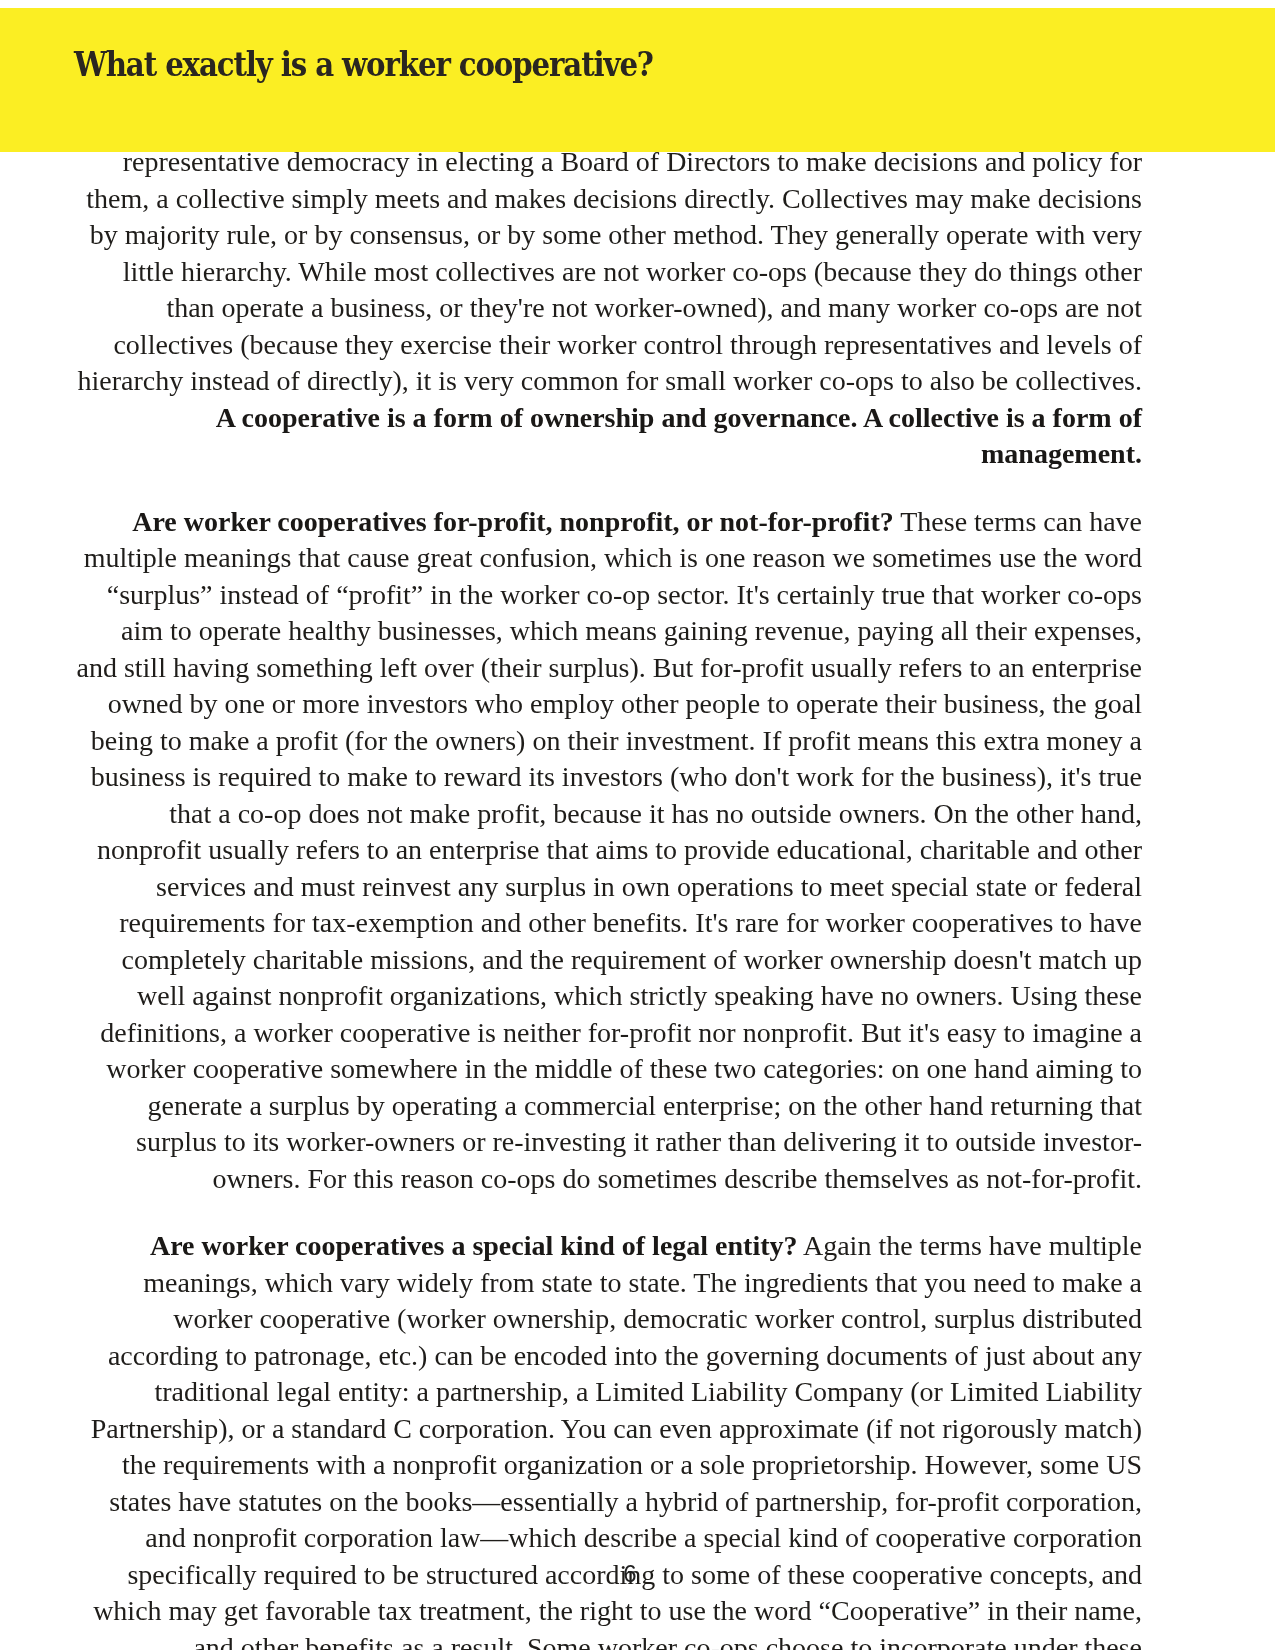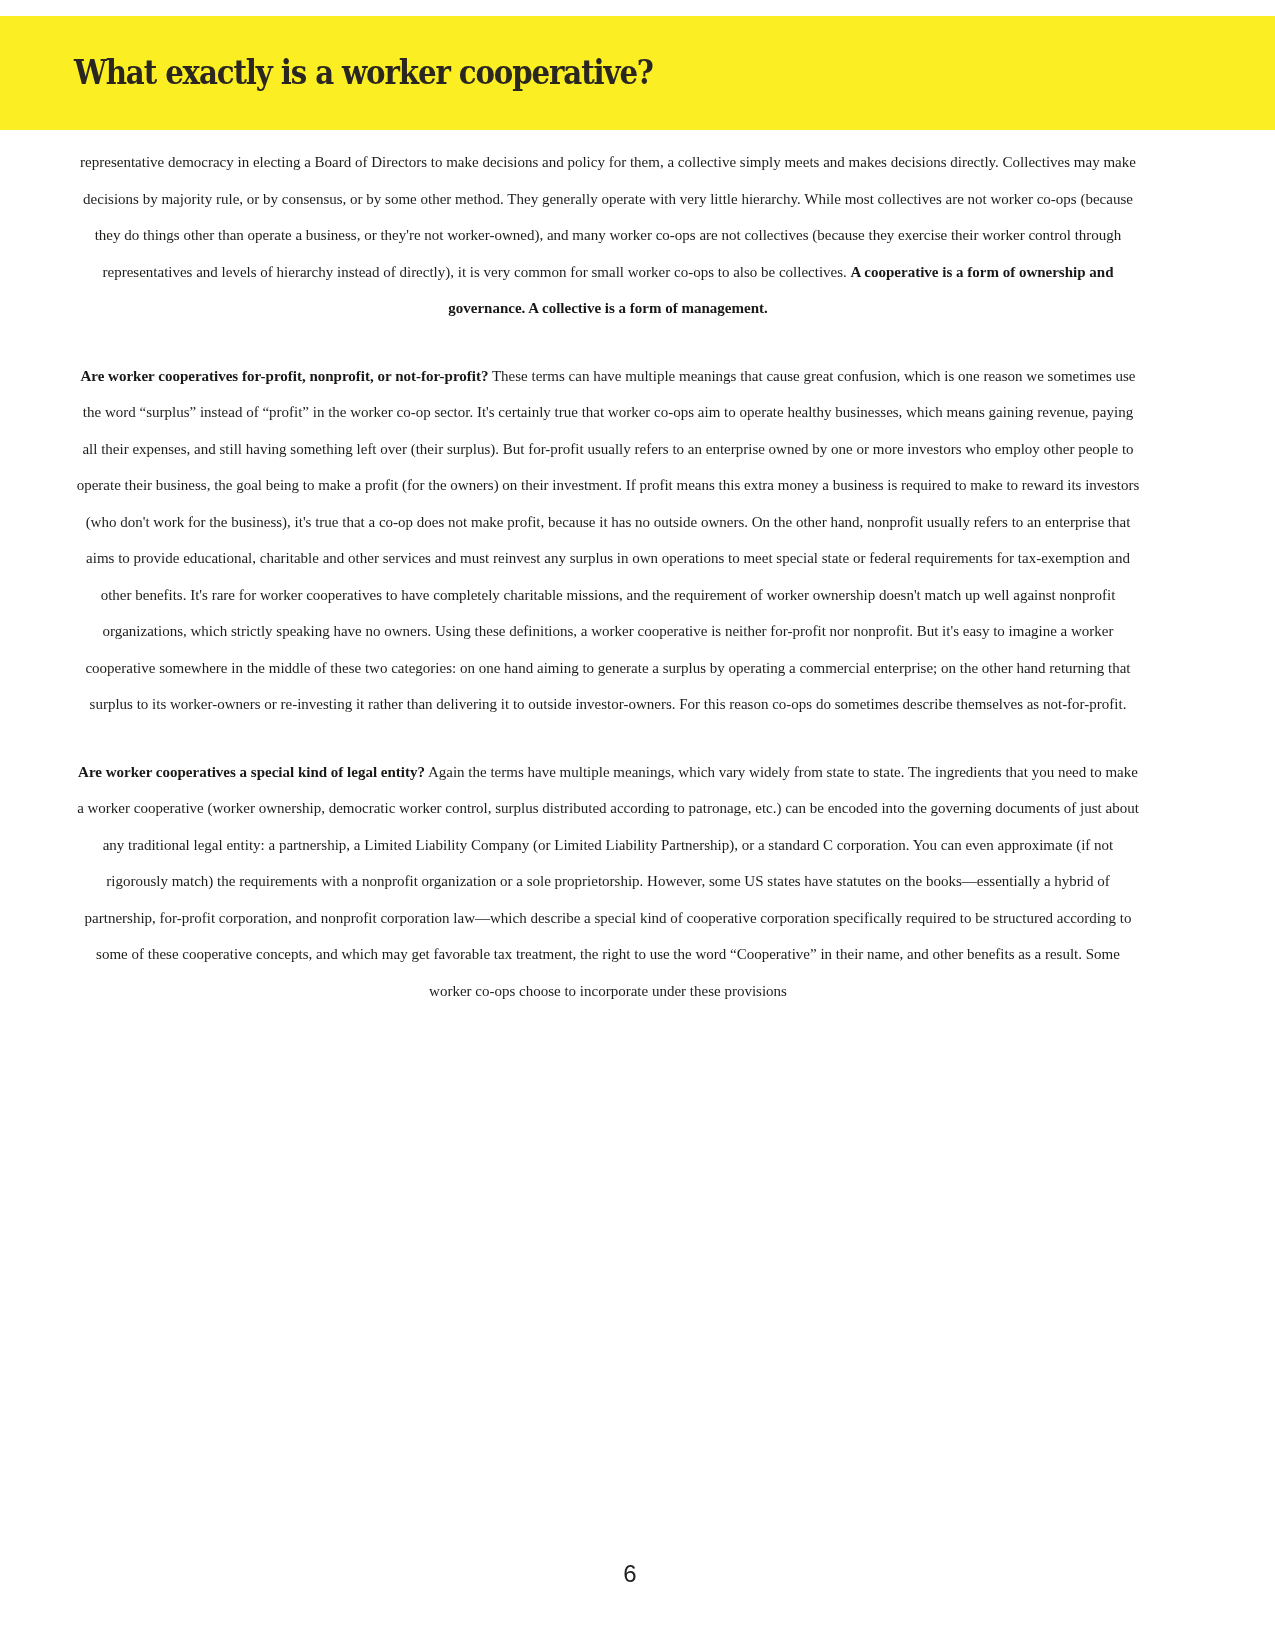--- a/index.html
+++ b/index.html
@@ -7,23 +7,23 @@
     width: 1275px;
     height: 1650px;
     background: #ffffff;
     position: relative;
     overflow: hidden;
     font-family: "Liberation Serif", "DejaVu Serif", serif;
     color: #1f1d1a;
   }
   .banner {
     position: absolute;
-    left: 0; top: 16px;
+    left: 0; top: 8px;
     width: 1275px;
-    height: 114px;
+    height: 144px;
     background: #FBEE23;
   }
   .title {
     position: absolute;
     left: 74px;
     top: 36px;
     margin: 0;
     font-family: "DejaVu Serif", serif;
     font-weight: bold;
     font-size: 34px;
@@ -35,23 +35,23 @@
     white-space: nowrap;
   }
   .body {
     position: absolute;
     left: 74px;
     top: 144px;
     width: 1068px;
   }
   .para {
     margin: 0 0 31px 0;
-    font-size: 15px;
+    font-size: 28px;
     line-height: 36.5px;
-    text-align: center;
+    text-align: right;
     color: #1f1d1a;
   }
   .para b { font-weight: bold; color: #1a1816; }
   .page-number {
     position: absolute;
     left: 0;
     width: 1260px;
     top: 1560px;
     text-align: center;
     font-family: "Liberation Sans", "DejaVu Sans", sans-serif;

